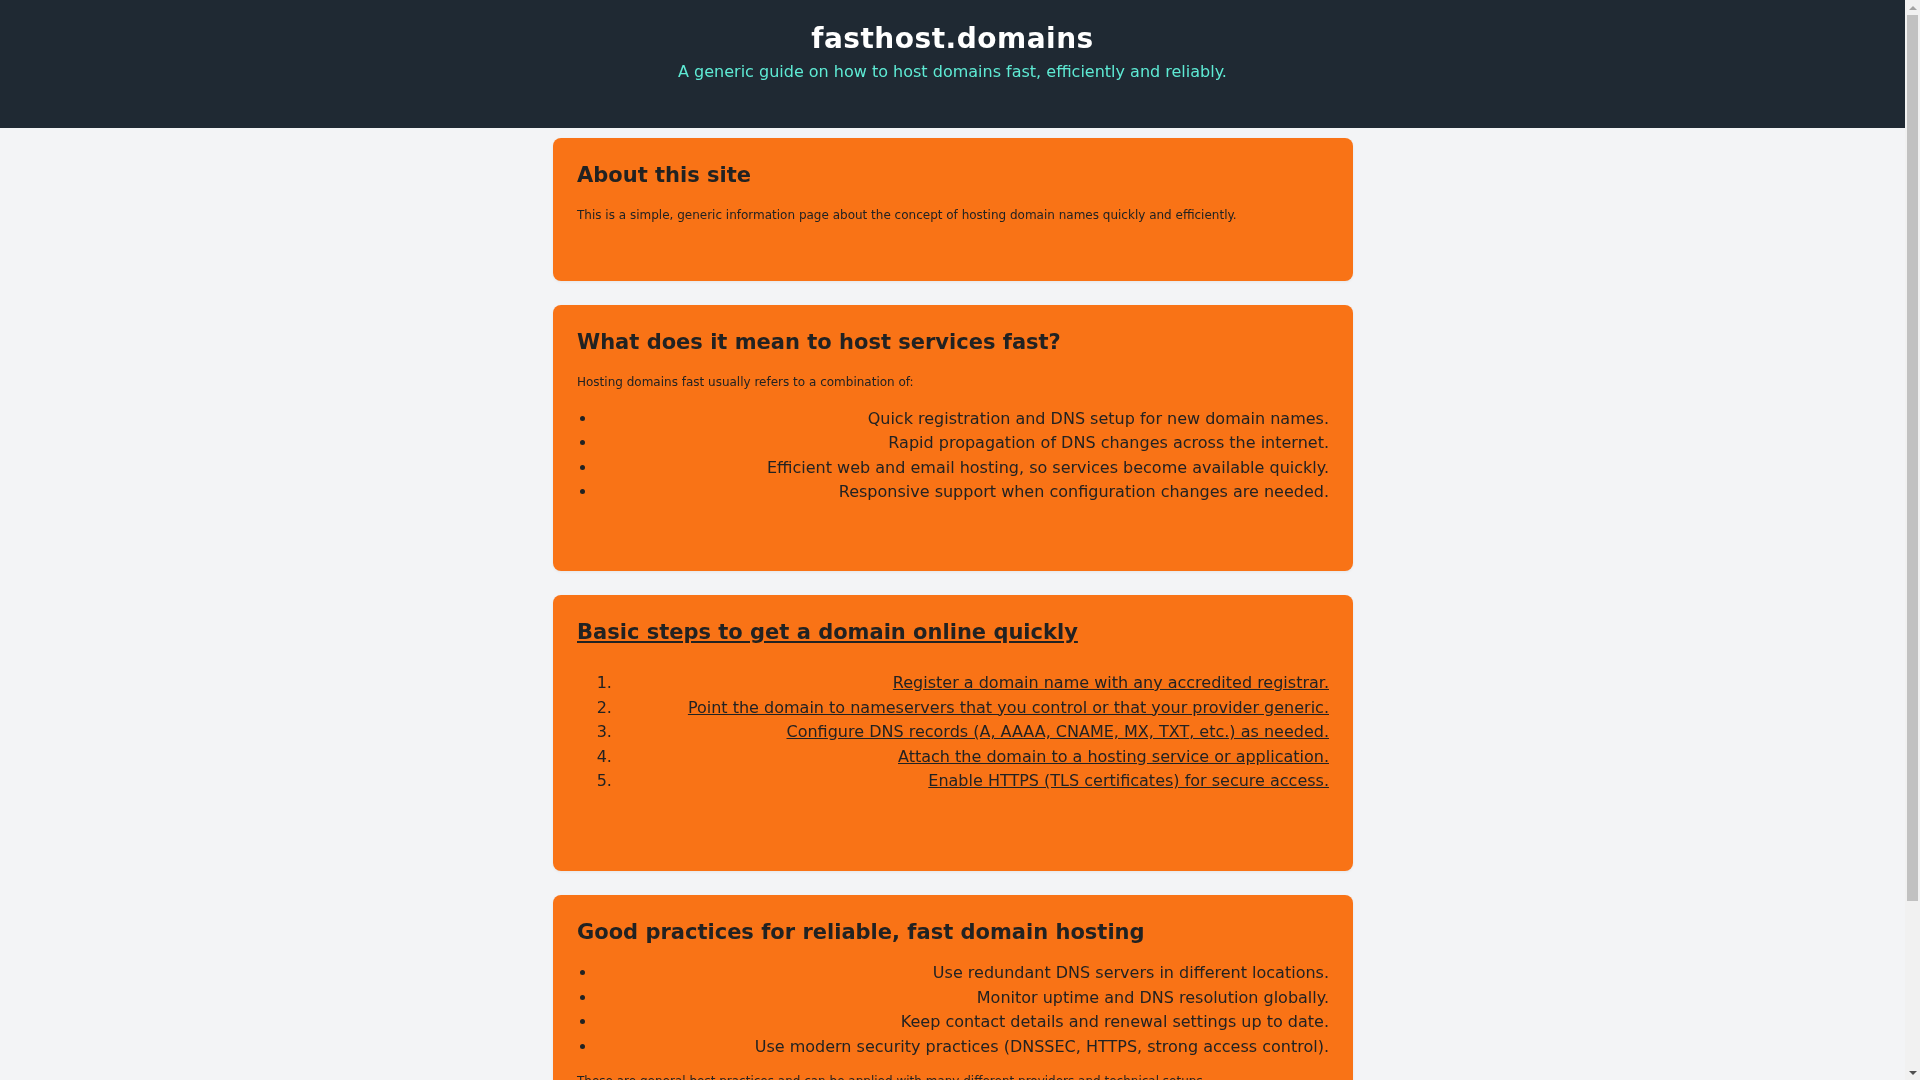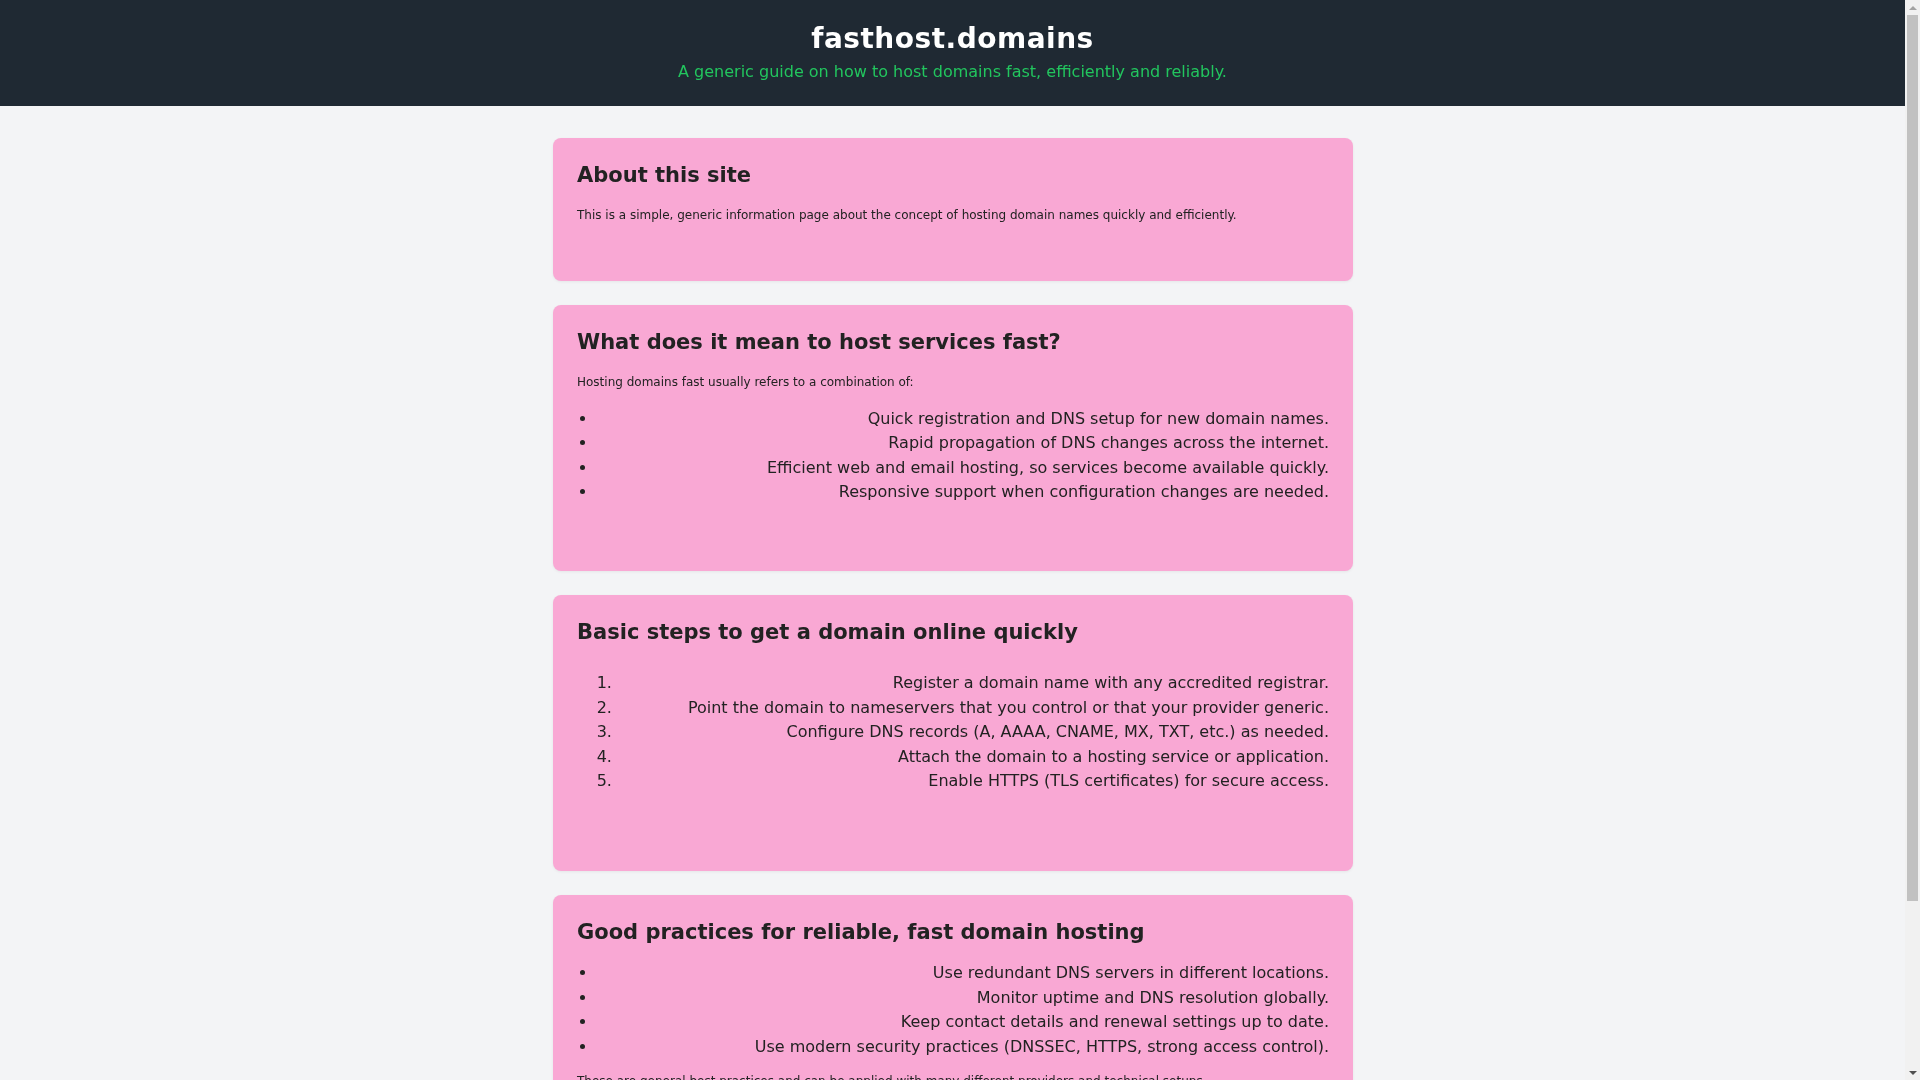--- a/index.html
+++ b/index.html
@@ -9,21 +9,21 @@
       overflow: hidden;
       background: #f3f4f6;
       font-family: "DejaVu Sans", sans-serif;
       color: #222222;
       position: relative;
     }
     .site-header {
       position: absolute;
       left: 0; top: 0;
       width: 1905px;
-      height: 106px;
+      height: 128px;
       background: #1f2933;
       color: #ffffff;
       text-align: center;
       box-sizing: border-box;
     }
     .site-title {
       position: absolute;
       left: 0; right: 0;
       top: 22px;
       margin: 0;
@@ -32,30 +32,30 @@
       letter-spacing: 0.5px;
       line-height: 34px;
     }
     .site-tagline {
       position: absolute;
       left: 0; right: 0;
       top: 62px;
       margin: 0;
       font-size: 16px;
       line-height: 20px;
-      color: #22c55e;
+      color: #5eead4;
     }
     .main {
       position: absolute;
       left: 553px;
       top: 138px;
       width: 800px;
     }
     .card {
-      background: #f9a8d4;
+      background: #f97316;
       border-radius: 8px;
       box-shadow: 0 1px 3px rgba(0,0,0,0.06);
       padding: 24px 24px 39px 24px;
       box-sizing: border-box;
       margin-bottom: 24px;
     }
     .card h2 {
       margin: 0 0 18px 0;
       font-size: 21px;
       font-weight: bold;
@@ -74,21 +74,21 @@
     .card li {
       line-height: 19.5px;
       margin-bottom: 5px;
       text-align: right;
     }
     .card ul li { list-style: disc; }
     .card ol { padding-left: 40px; margin-top: 28px; }
     .card ol li { list-style: decimal; }
     .card-about { height: 143px; }
     .card-fast { height: 266px; }
-    .card-steps { height: 276px; }
+    .card-steps { height: 276px; text-decoration: underline; }
     .card-practices { height: 260px; }
 
     .scrollbar {
       position: absolute;
       right: 0; top: 0;
       width: 15px;
       height: 1080px;
       background: #f1f1f1;
     }
     .scroll-up, .scroll-down {

